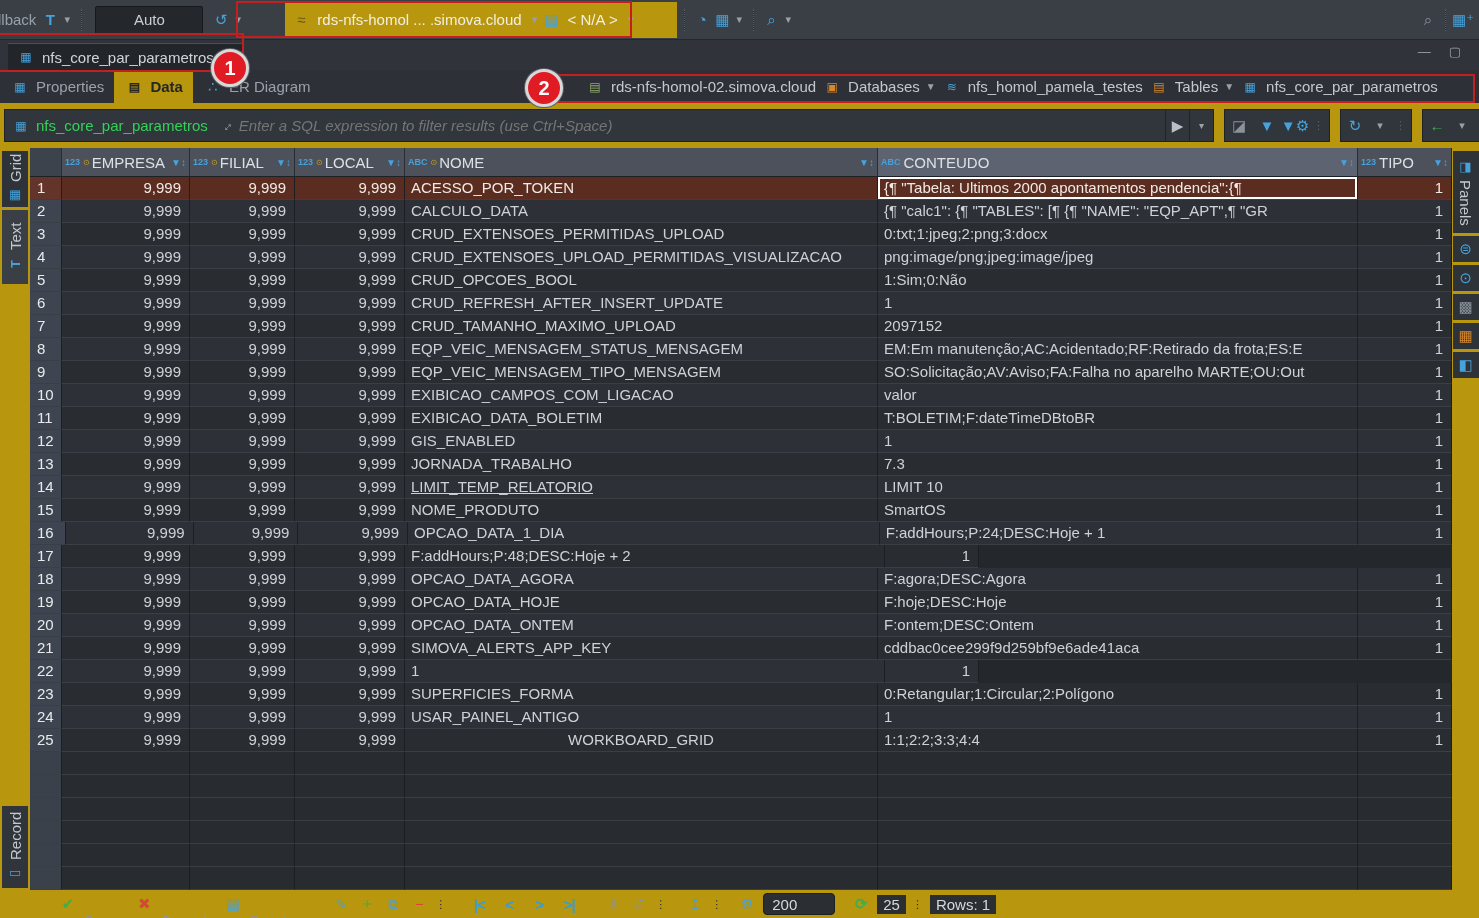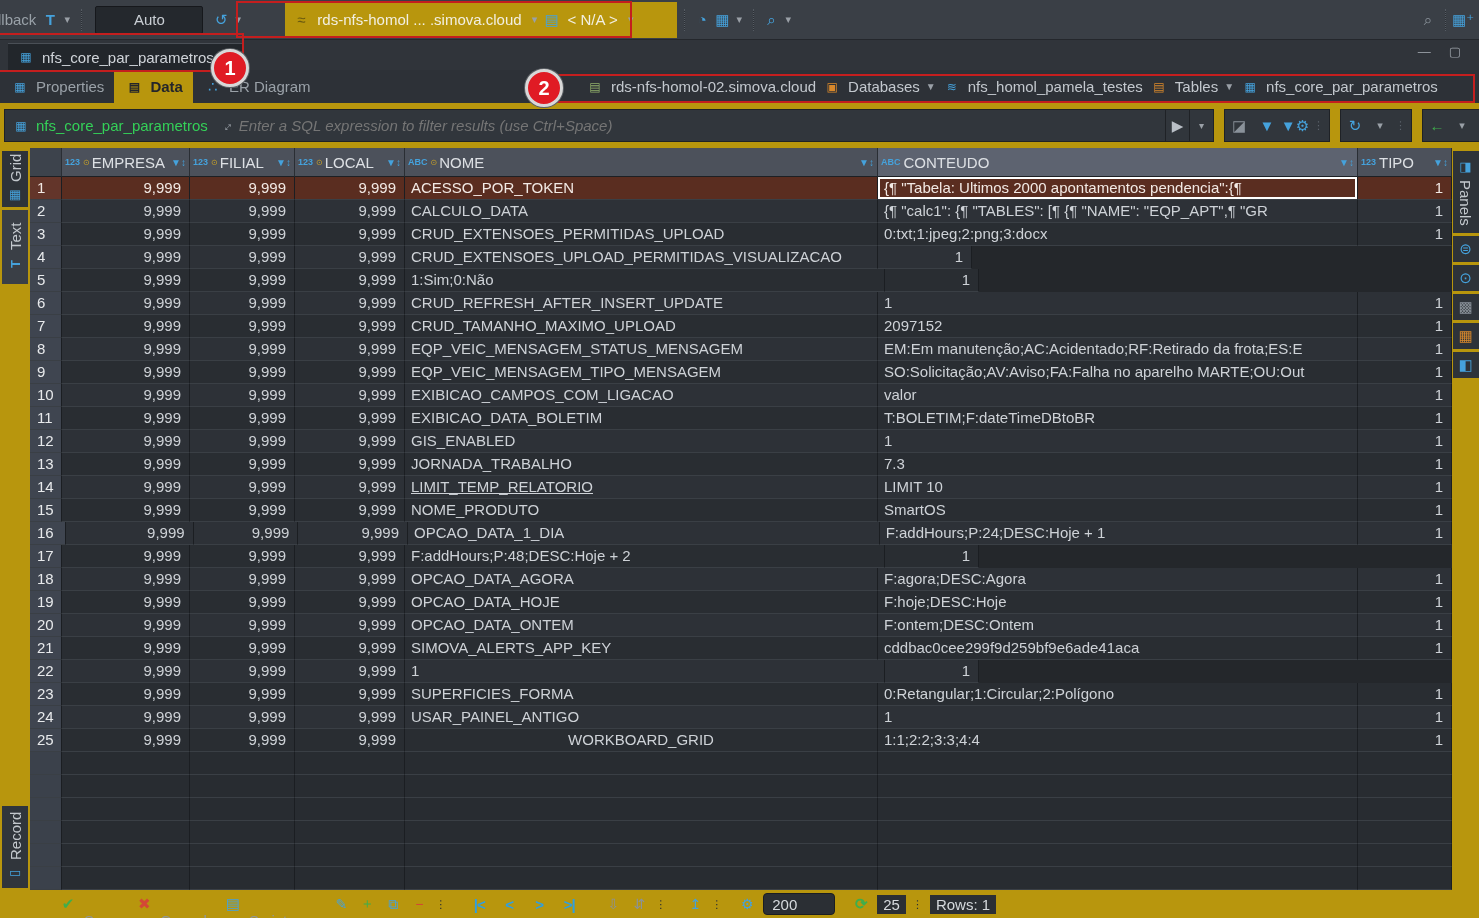--- a/index.html
+++ b/index.html
@@ -284,27 +284,29 @@
           <div class="gcell" style="width: 473px;">CRUD_EXTENSOES_PERMITIDAS_UPLOAD</div>
           <div class="gcell" style="width: 480px;">0:txt;1:jpeg;2:png;3:docx</div>
           <div class="gcell r" style="width: 94px;">1</div>
         </div>
         <div class="grid-row even">
           <div class="gcell num" style="width: 32px;">4</div>
           <div class="gcell r" style="width: 128px;">9,999</div>
           <div class="gcell r" style="width: 105px;">9,999</div>
           <div class="gcell r" style="width: 110px;">9,999</div>
           <div class="gcell" style="width: 473px;">CRUD_EXTENSOES_UPLOAD_PERMITIDAS_VISUALIZACAO</div>
+          <div class="gcell" style="width: 480px;">png:image/png;jpeg:image/jpeg</div>
           <div class="gcell r" style="width: 94px;">1</div>
         </div>
         <div class="grid-row odd">
           <div class="gcell num" style="width: 32px;">5</div>
           <div class="gcell r" style="width: 128px;">9,999</div>
           <div class="gcell r" style="width: 105px;">9,999</div>
           <div class="gcell r" style="width: 110px;">9,999</div>
+          <div class="gcell" style="width: 473px;">CRUD_OPCOES_BOOL</div>
           <div class="gcell" style="width: 480px;">1:Sim;0:Não</div>
           <div class="gcell r" style="width: 94px;">1</div>
         </div>
         <div class="grid-row even">
           <div class="gcell num" style="width: 32px;">6</div>
           <div class="gcell r" style="width: 128px;">9,999</div>
           <div class="gcell r" style="width: 105px;">9,999</div>
           <div class="gcell r" style="width: 110px;">9,999</div>
           <div class="gcell" style="width: 473px;">CRUD_REFRESH_AFTER_INSERT_UPDATE</div>
           <div class="gcell" style="width: 480px;">1</div>

